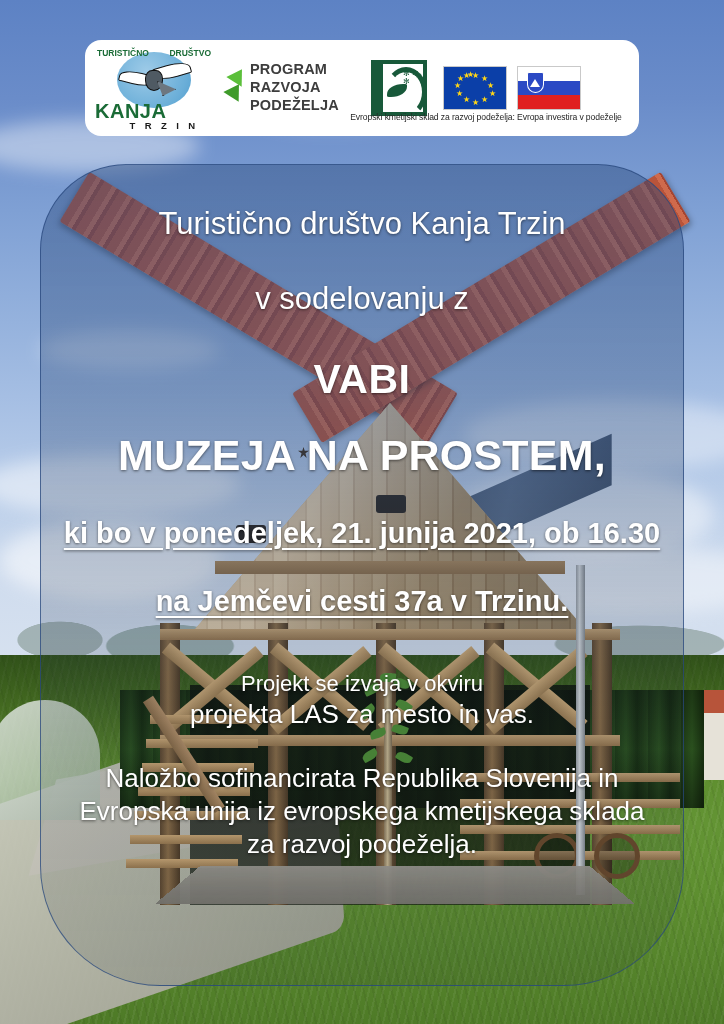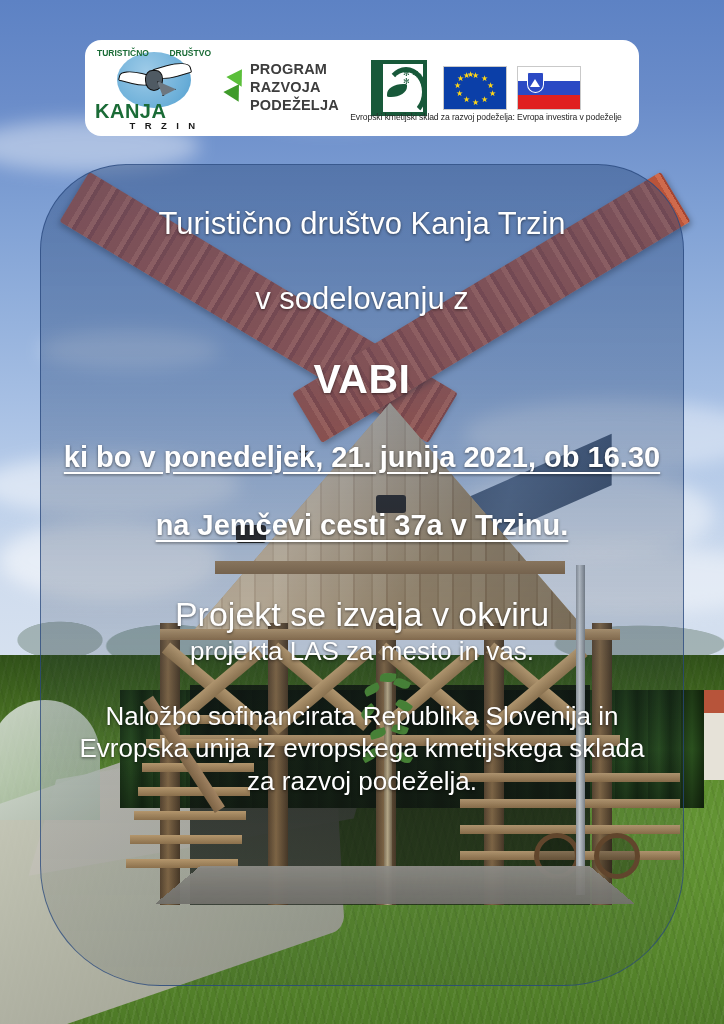--- a/index.html
+++ b/index.html
@@ -270,21 +270,21 @@
   .vabi    { font-size: 41px; font-weight: 700; margin: 38px 0 0; letter-spacing: .5px; }
   .naodprtje { font-size: 28px; margin: 40px 0 0; }
   .muzeja  { font-size: 43px; font-weight: 700; margin: 26px 0 0; letter-spacing: .2px; }
   .when, .where {
     font-size: 29px; font-weight: 700;
     text-decoration: underline;
     text-underline-offset: 5px;
   }
   .when  { margin: 36px 0 0; }
   .where { margin: 34px 0 0; }
-  .projekt { font-size: 34px; margin: 52px 0 0; }
+  .projekt { font-size: 22px; margin: 52px 0 0; }
   .projekt2{ font-size: 26px; margin: 2px 0 0; }
   .nalozba { font-size: 26px; margin: 34px 0 0; }
   .nalozba2, .nalozba3 { font-size: 26px; margin: 2px 0 0; }
 
   
   .logobar {
     position: absolute;
     left: 85px; top: 40px; width: 554px; height: 96px;
     background: #ffffff;
     border-radius: 16px;
@@ -531,20 +531,21 @@
       <div class="floor"></div>
     </div>
   </div>
 
   <div class="panel"></div>
 
   <div class="content">
     <p class="ln org">Turistično društvo Kanja Trzin</p>
     <p class="ln coop">v sodelovanju z</p>
     <p class="ln vabi">VABI</p>
+    <p class="ln muzeja">MUZEJA NA PROSTEM,</p>
     <p class="ln when">ki bo v ponedeljek, 21. junija 2021, ob 16.30</p>
     <p class="ln where">na Jemčevi cesti 37a v Trzinu.</p>
     <p class="ln projekt">Projekt se izvaja v okviru</p>
     <p class="ln projekt2">projekta LAS za mesto in vas.</p>
     <p class="ln nalozba">Naložbo sofinancirata Republika Slovenija in</p>
     <p class="ln nalozba2">Evropska unija iz evropskega kmetijskega sklada</p>
     <p class="ln nalozba3">za razvoj podeželja.</p>
   </div>
 
   <div class="logobar">

